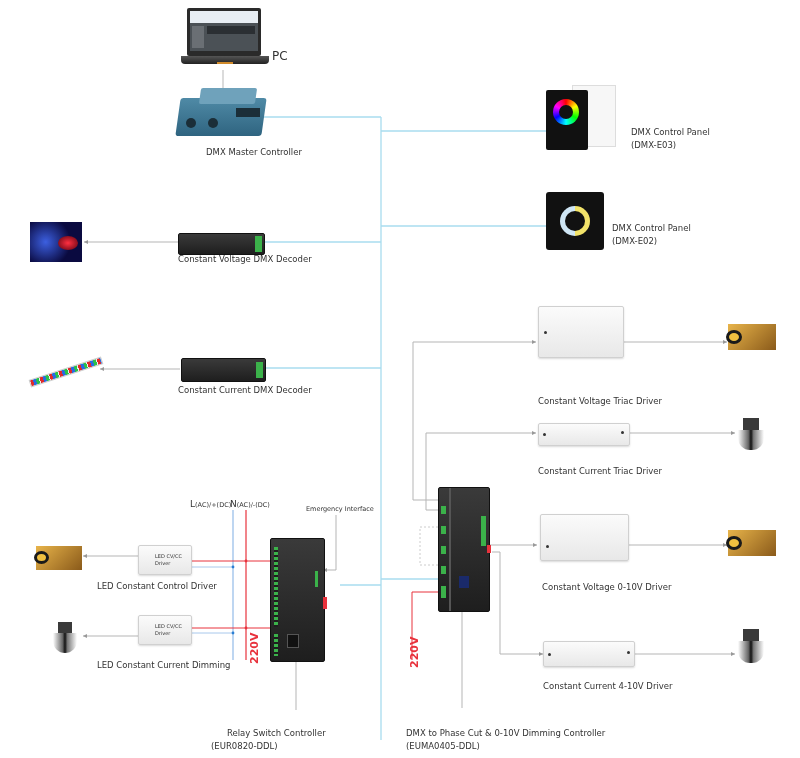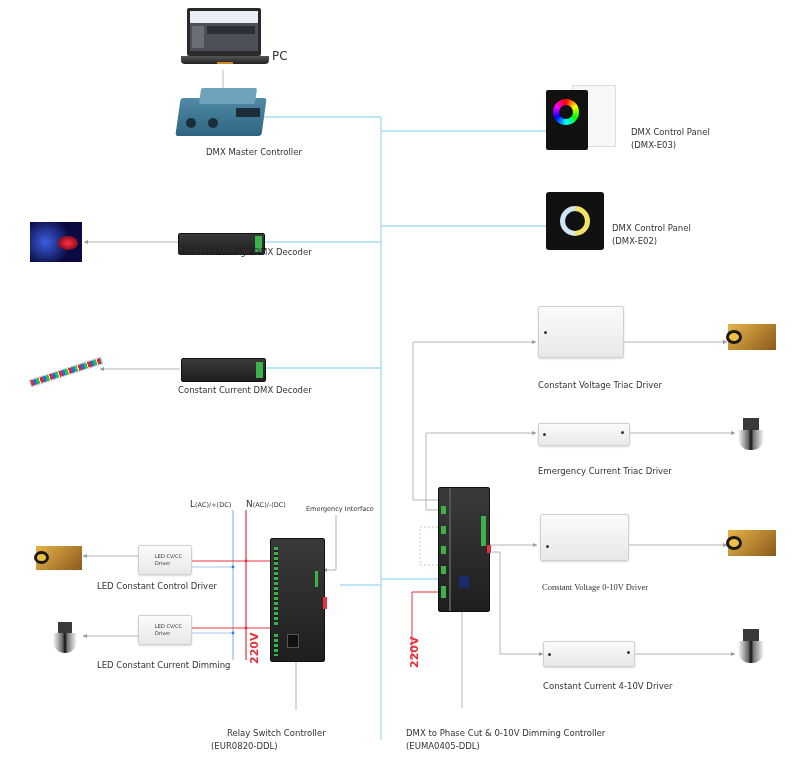--- a/index.html
+++ b/index.html
@@ -134,45 +134,45 @@
 </div>
 <div class="label" style="left:612px;top:222px;">DMX Control Panel</div>
 <div class="label" style="left:612px;top:235px;">(DMX-E02)</div>
 
 <div class="abs" style="left:30px;top:222px;width:52px;height:40px;background:radial-gradient(circle at 30% 50%,#3c5fe0,#0a0a40 60%),#080818;">
   <div style="position:absolute;left:28px;top:14px;width:20px;height:14px;border-radius:50%;background:radial-gradient(#ff3040,#5a0010);"></div>
 </div>
 <div class="dev-dark" style="left:178px;top:233px;width:85px;height:20px;">
   <div class="green-term" style="left:76px;top:2px;width:7px;height:16px;"></div>
 </div>
-<div class="label" style="left:178px;top:246px;">Constant Voltage DMX Decoder</div>
+<div class="label" style="left:178px;top:253px;">Constant Voltage DMX Decoder</div>
 
 <div class="abs" style="left:28px;top:355px;width:72px;height:32px;">
   <div style="position:absolute;left:0;top:13px;width:74px;height:6px;transform:rotate(-18deg);background:repeating-linear-gradient(90deg,#e02a2a 0 3px,#2a6ae0 3px 6px,#2ac04a 6px 9px,#eee 9px 10px);border:1px solid #ccc;"></div>
 </div>
 <div class="dev-dark" style="left:181px;top:358px;width:83px;height:22px;">
   <div class="green-term" style="left:74px;top:3px;width:7px;height:16px;"></div>
 </div>
 <div class="label" style="left:178px;top:384px;text-align:right;">Constant Current DMX Decoder</div>
 
 <div class="dev-white" style="left:538px;top:306px;width:84px;height:50px;">
   <div class="scr-dot" style="left:5px;top:24px;"></div>
 </div>
-<div class="label" style="left:538px;top:379px;">Constant Voltage Triac Driver</div>
+<div class="label" style="left:538px;top:395px;">Constant Voltage Triac Driver</div>
 
 <div class="dev-white" style="left:538px;top:423px;width:90px;height:21px;">
   <div class="scr-dot" style="left:4px;top:9px;"></div>
   <div class="scr-dot" style="left:82px;top:7px;"></div>
 </div>
-<div class="label" style="left:538px;top:465px;">Emergency Current Triac Driver</div>
+<div class="label" style="left:538px;top:465px;">Constant Current Triac Driver</div>
 
 <div class="dev-white" style="left:540px;top:514px;width:87px;height:45px;">
   <div class="scr-dot" style="left:5px;top:30px;"></div>
 </div>
-<div class="label" style="left:542px;top:581px;font-family:Liberation Serif, serif;">Constant Voltage 0-10V Driver</div>
+<div class="label" style="left:542px;top:581px;">Constant Voltage 0-10V Driver</div>
 
 <div class="dev-white" style="left:543px;top:641px;width:90px;height:24px;">
   <div class="scr-dot" style="left:4px;top:11px;"></div>
   <div class="scr-dot" style="left:83px;top:9px;"></div>
 </div>
 <div class="label" style="left:543px;top:680px;">Constant Current 4-10V Driver</div>
 
 <div class="abs" style="left:728px;top:324px;width:48px;height:26px;background:linear-gradient(135deg,#e8b44a,#8a5a1a);">
   <div style="position:absolute;left:-2px;top:6px;width:16px;height:14px;border-radius:50%;border:3px solid #1a1a1a;background:#f0c040;box-sizing:border-box;"></div>
 </div>
@@ -197,21 +197,21 @@
   <div class="green-term" style="left:2px;top:98px;width:5px;height:12px;"></div>
   <div class="green-term" style="left:42px;top:28px;width:5px;height:30px;"></div>
   <div style="position:absolute;left:20px;top:88px;width:10px;height:12px;background:#1a2a6a;"></div>
   <div style="position:absolute;left:48px;top:57px;width:4px;height:8px;background:#e8323c;"></div>
 </div>
 <div class="label" style="left:406px;top:727px;">DMX to Phase Cut &amp; 0-10V Dimming Controller</div>
 <div class="label" style="left:406px;top:740px;">(EUMA0405-DDL)</div>
 <div class="volt" style="left:408px;top:668px;">220V</div>
 
 <div class="label small" style="left:190px;top:498px;"><span style="font-size:9px;">L</span><span>(AC)/+(DC)</span></div>
-<div class="label small" style="left:246px;top:498px;"><span style="font-size:9px;">N</span><span>(AC)/-(DC)</span></div>
+<div class="label small" style="left:230px;top:498px;"><span style="font-size:9px;">N</span><span>(AC)/-(DC)</span></div>
 <div class="label small" style="left:306px;top:503px;">Emergency Interface</div>
 
 <div class="dev-dark" style="left:270px;top:538px;width:53px;height:122px;">
   <div class="green-term" style="left:3px;top:8px;width:4px;height:80px;background:repeating-linear-gradient(#3bb24a 0 3px,#1e1e1e 3px 5px);"></div>
   <div class="green-term" style="left:3px;top:95px;width:4px;height:22px;background:repeating-linear-gradient(#3bb24a 0 3px,#1e1e1e 3px 5px);"></div>
   <div class="green-term" style="left:44px;top:32px;width:3px;height:16px;"></div>
   <div style="position:absolute;left:16px;top:95px;width:10px;height:12px;background:#111;border:1px solid #555;"></div>
   <div style="position:absolute;left:52px;top:58px;width:4px;height:12px;background:#e8323c;"></div>
 </div>
 <div class="label" style="left:211px;top:727px;padding-left:16px;">Relay Switch Controller</div>

